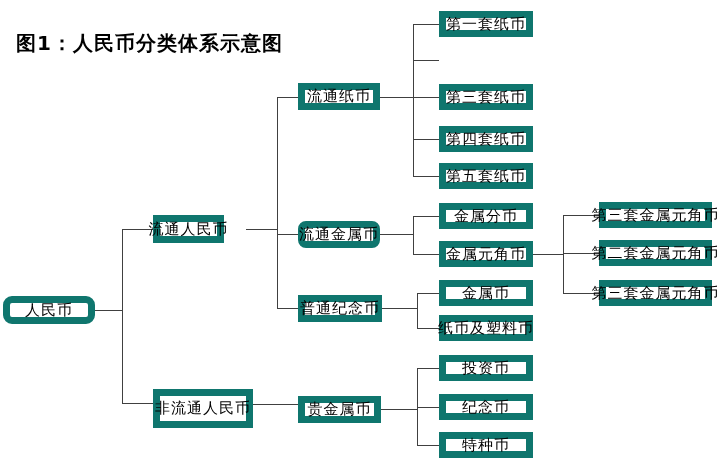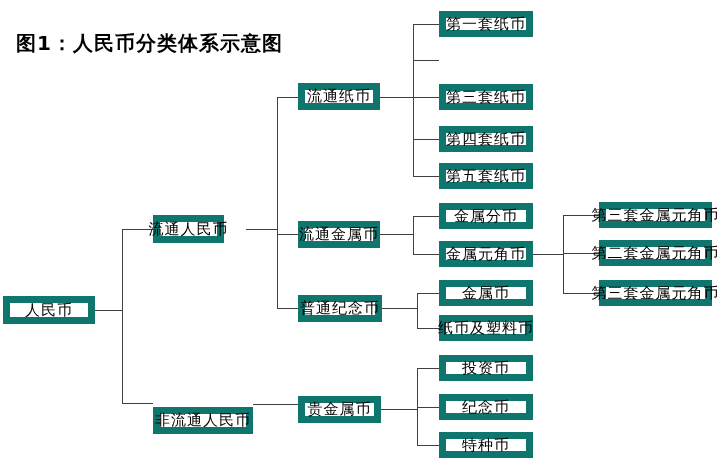--- a/index.html
+++ b/index.html
@@ -97,27 +97,27 @@
     <line x1="417" y1="407" x2="439" y2="407"></line>
     <line x1="417" y1="445" x2="439" y2="445"></line>
 
     <line x1="533" y1="254" x2="563" y2="254"></line>
     <line x1="563" y1="215" x2="563" y2="293"></line>
     <line x1="563" y1="215" x2="599" y2="215"></line>
     <line x1="563" y1="253" x2="599" y2="253"></line>
     <line x1="563" y1="293" x2="599" y2="293"></line>
   </svg>
 
-  <div class="node" style="left:3px;   top:296px; width:92px;  height:28px;">人民币</div>
+  <div class="node" style="left:3px;   top:296px; width:92px;  height:28px;border-radius:9px;">人民币</div>
 
   <div class="node" style="left:153px; top:215px; width:71px;  height:28px;">流通人民币</div>
-  <div class="node" style="left:153px; top:407px; width:100px; height:27px;">非流通人民币</div>
+  <div class="node" style="left:153px; top:389px; width:100px; height:39px;">非流通人民币</div>
 
   <div class="node" style="left:298px; top:83px;  width:82px;  height:27px;">流通纸币</div>
-  <div class="node" style="left:298px; top:221px; width:82px;  height:27px;">流通金属币</div>
+  <div class="node" style="left:298px; top:221px; width:82px;  height:27px;border-radius:8px;">流通金属币</div>
   <div class="node" style="left:298px; top:295px; width:84px;  height:27px;">普通纪念币</div>
   <div class="node" style="left:298px; top:396px; width:83px;  height:27px;">贵金属币</div>
 
   <div class="node" style="left:439px; top:11px;  width:94px;  height:26px;">第一套纸币</div>
   <div class="node" style="left:439px; top:84px;  width:94px;  height:26px;">第三套纸币</div>
   <div class="node" style="left:439px; top:126px; width:94px;  height:26px;text-align:right;">第四套纸币</div>
   <div class="node" style="left:439px; top:163px; width:94px;  height:26px;">第五套纸币</div>
 
   <div class="node" style="left:439px; top:203px; width:94px;  height:26px;">金属分币</div>
   <div class="node" style="left:439px; top:241px; width:94px;  height:26px;">金属元角币</div>

